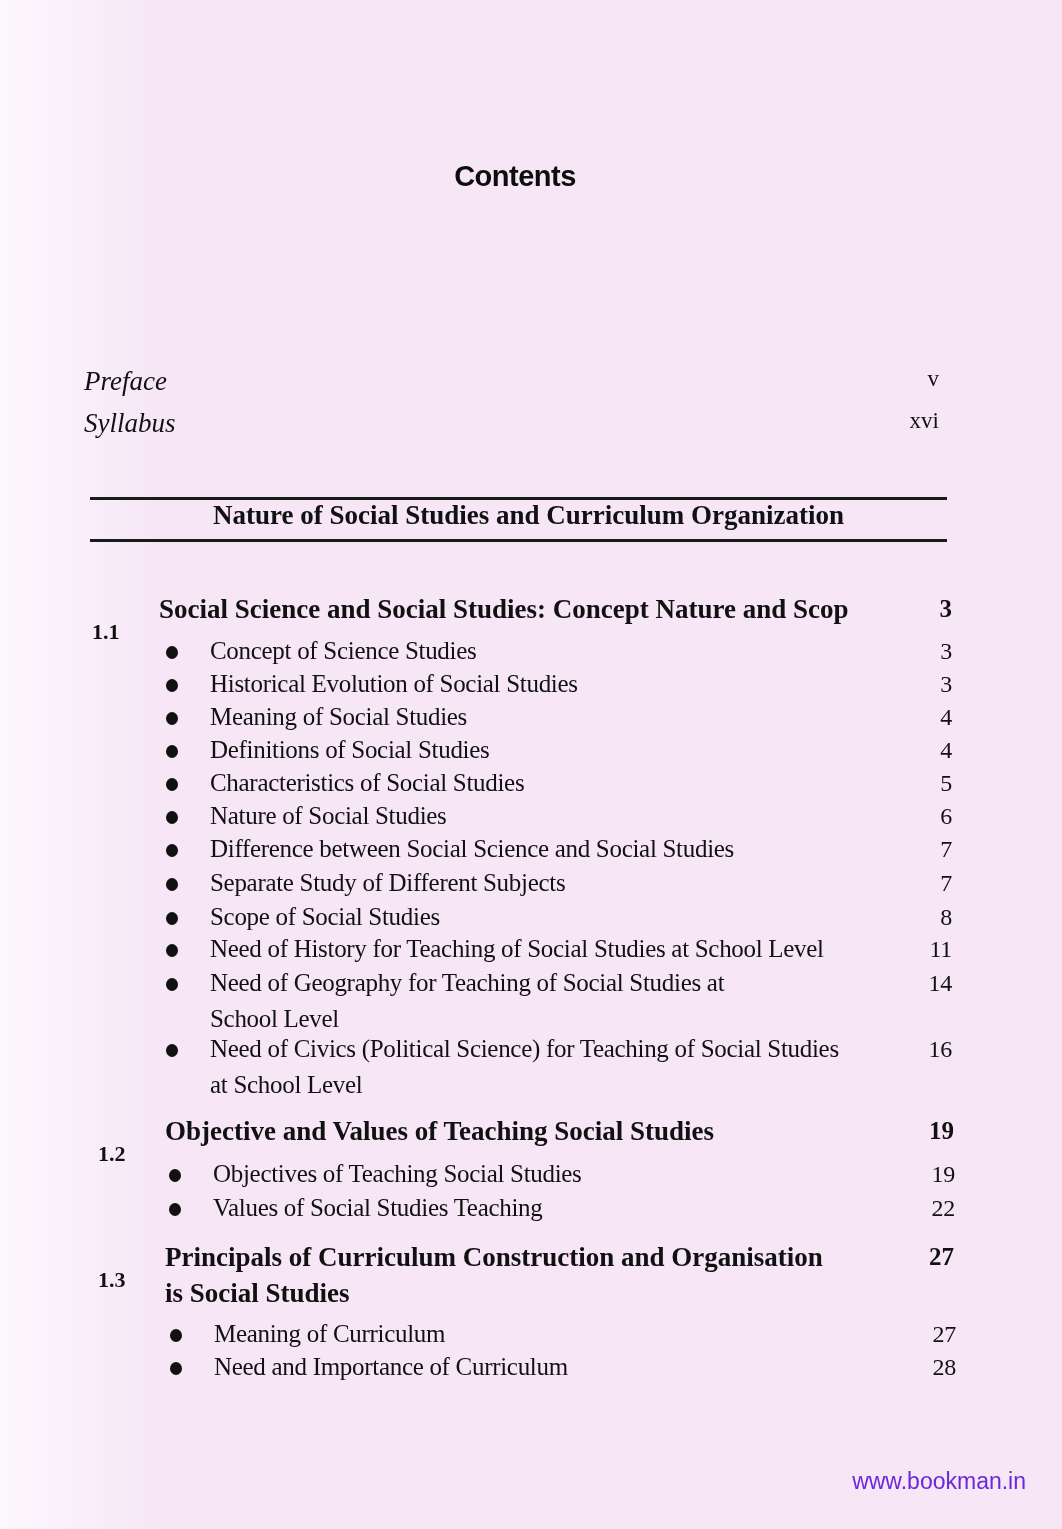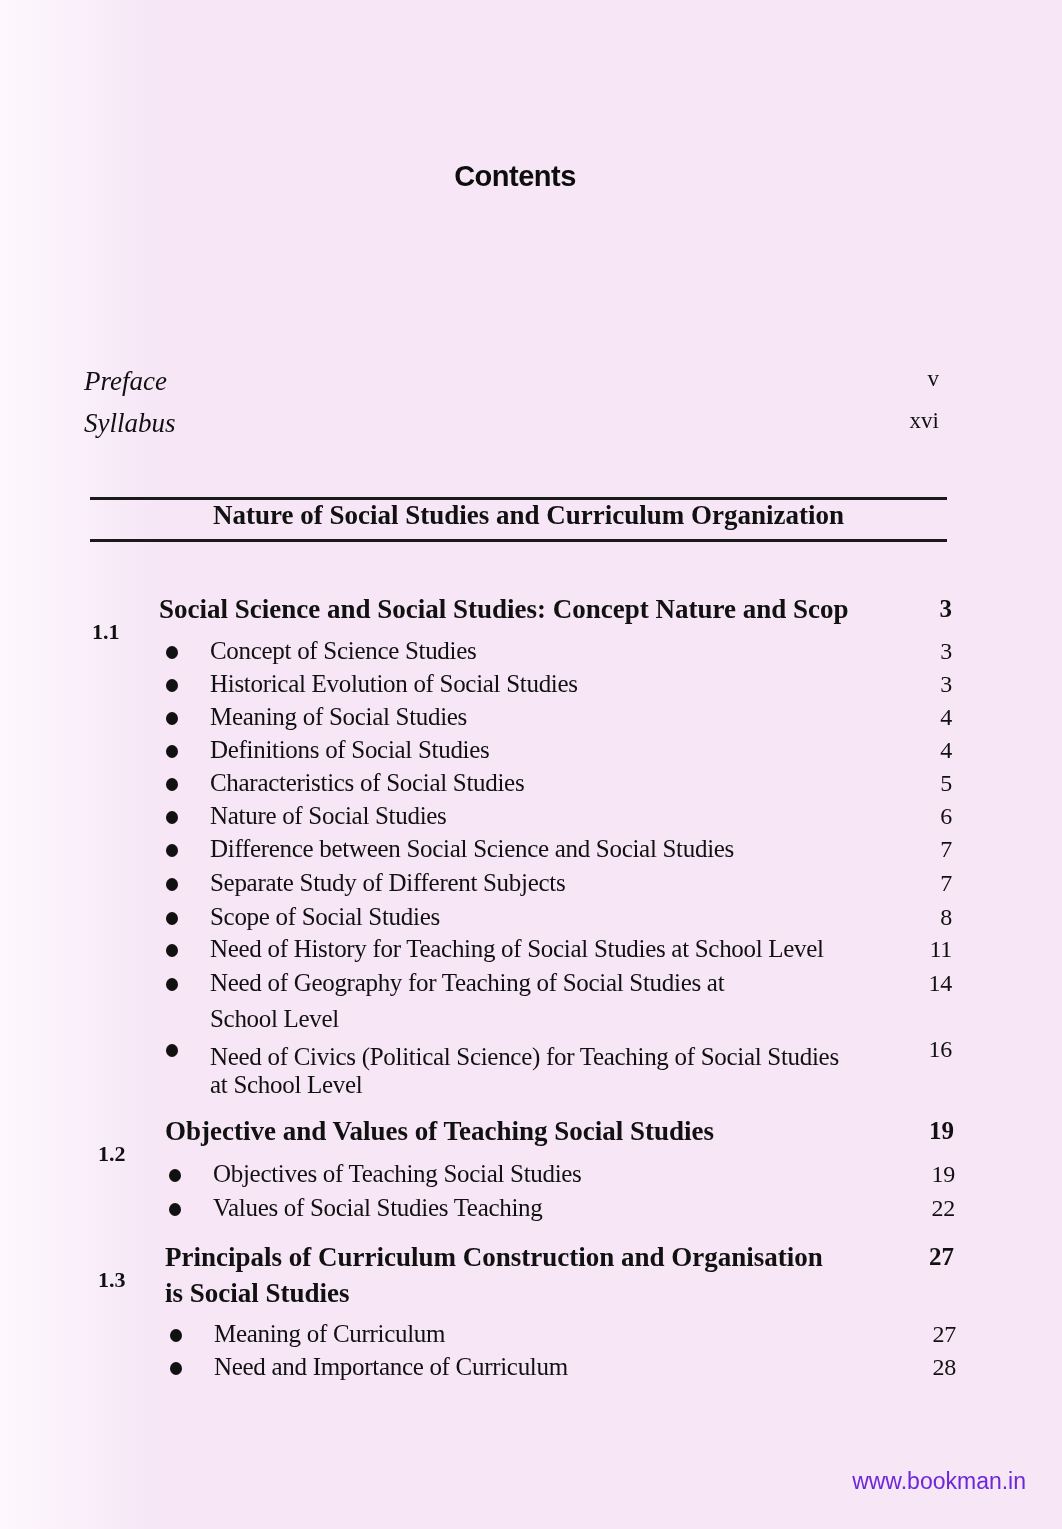--- a/index.html
+++ b/index.html
@@ -121,21 +121,21 @@
   <div class="item" style="top:966px;">
       <span class="bullet"></span>
       <span class="txt">Need of Geography for Teaching of Social Studies at</span>
       <span class="pg">14</span>
     </div>
   <div class="item" style="top:1002px;">
       <span class="txt">School Level</span>
     </div>
   <div class="item" style="top:1032px;">
       <span class="bullet"></span>
-      <span class="txt" style="right:28px;margin-top:8px;">Need of Civics (Political Science) for Teaching of Social Studies</span>
+      <span class="txt" style="right:28px;">Need of Civics (Political Science) for Teaching of Social Studies</span>
       <span class="pg">16</span>
     </div>
   <div class="item" style="top:1068px;">
       <span class="txt">at School Level</span>
     </div>
 
   <div class="sec" style="top:1114px; left:98px; width:856px;">
     <span class="num">1.2</span>
     <span class="txt">Objective and Values of Teaching Social Studies</span>
     <span class="pg">19</span>

